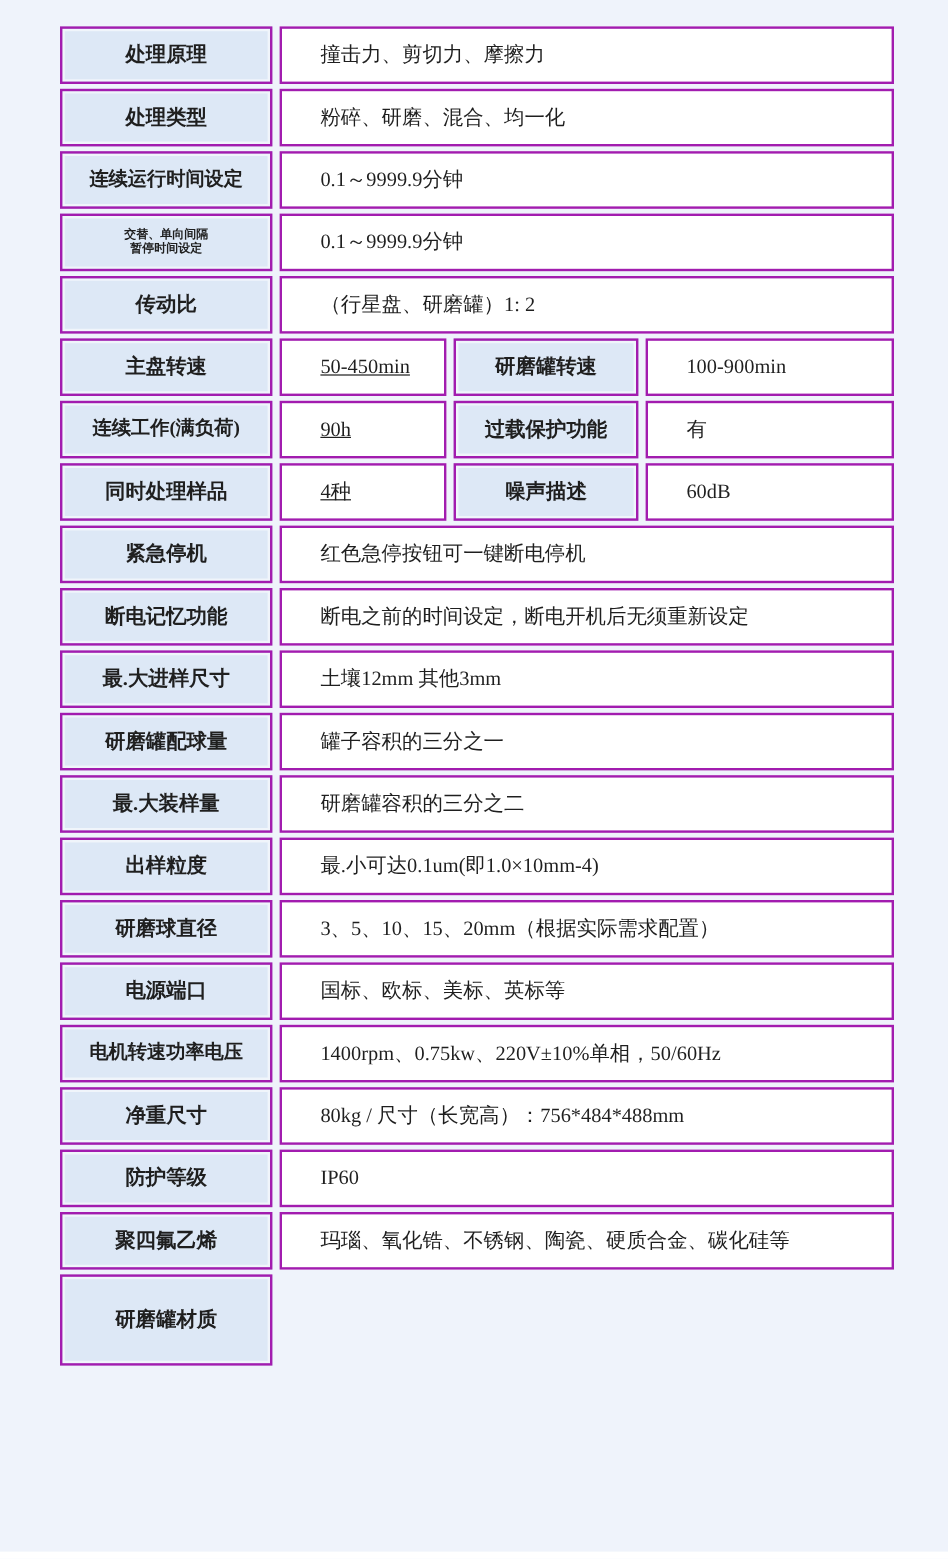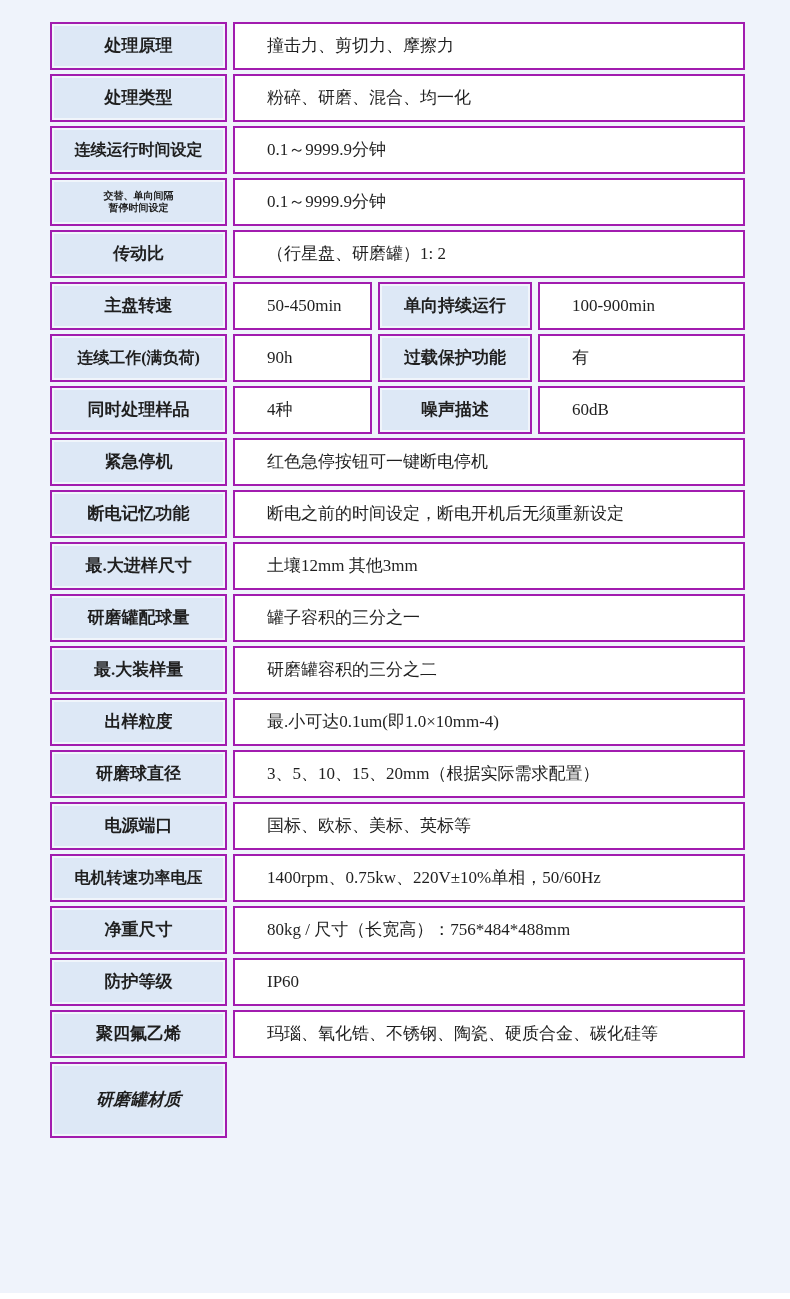--- a/index.html
+++ b/index.html
@@ -24,21 +24,20 @@
     flex-direction: column;
     gap: 4px;
   }
   .row {
     display: flex;
     gap: 6px;
     min-height: 48px;
   }
   .row.tall {
     min-height: 76px;
-    font-style: italic;
   }
   .cell {
     box-sizing: border-box;
     border: 2px solid #a21caf;
     display: flex;
     align-items: center;
   }
   .label-cell {
     background: #dde8f6;
     box-shadow: inset 0 0 0 2px rgba(255,255,255,0.55);
@@ -62,20 +61,21 @@
     background: #ffffff;
     flex: 1 1 auto;
     justify-content: flex-start;
     font-size: 17px;
     line-height: 1.55;
     padding: 4px 10px 4px 32px;
   }
   .row.quad .value-cell.v1 {
     flex: 0 0 139px;
     width: 139px;
+    text-decoration: underline;
   }
   .row.quad .label-cell.l2 {
     flex: 0 0 154px;
     width: 154px;
   }
   .bottom-white-strip {
     position: absolute;
     left: 0;
     bottom: 0;
     width: 790px;
@@ -111,21 +111,21 @@
   </div>
 
   <div class="row">
     <div class="cell label-cell">传动比</div>
     <div class="cell value-cell">（行星盘、研磨罐）1: 2</div>
   </div>
 
   <div class="row quad">
     <div class="cell label-cell">主盘转速</div>
     <div class="cell value-cell v1">50-450min</div>
-    <div class="cell label-cell l2">单向持续运行</div>
+    <div class="cell label-cell l2">研磨罐转速</div>
     <div class="cell value-cell">100-900min</div>
   </div>
 
   <div class="row quad">
     <div class="cell label-cell mid">连续工作(满负荷)</div>
     <div class="cell value-cell v1">90h</div>
     <div class="cell label-cell l2">过载保护功能</div>
     <div class="cell value-cell">有</div>
   </div>
 

